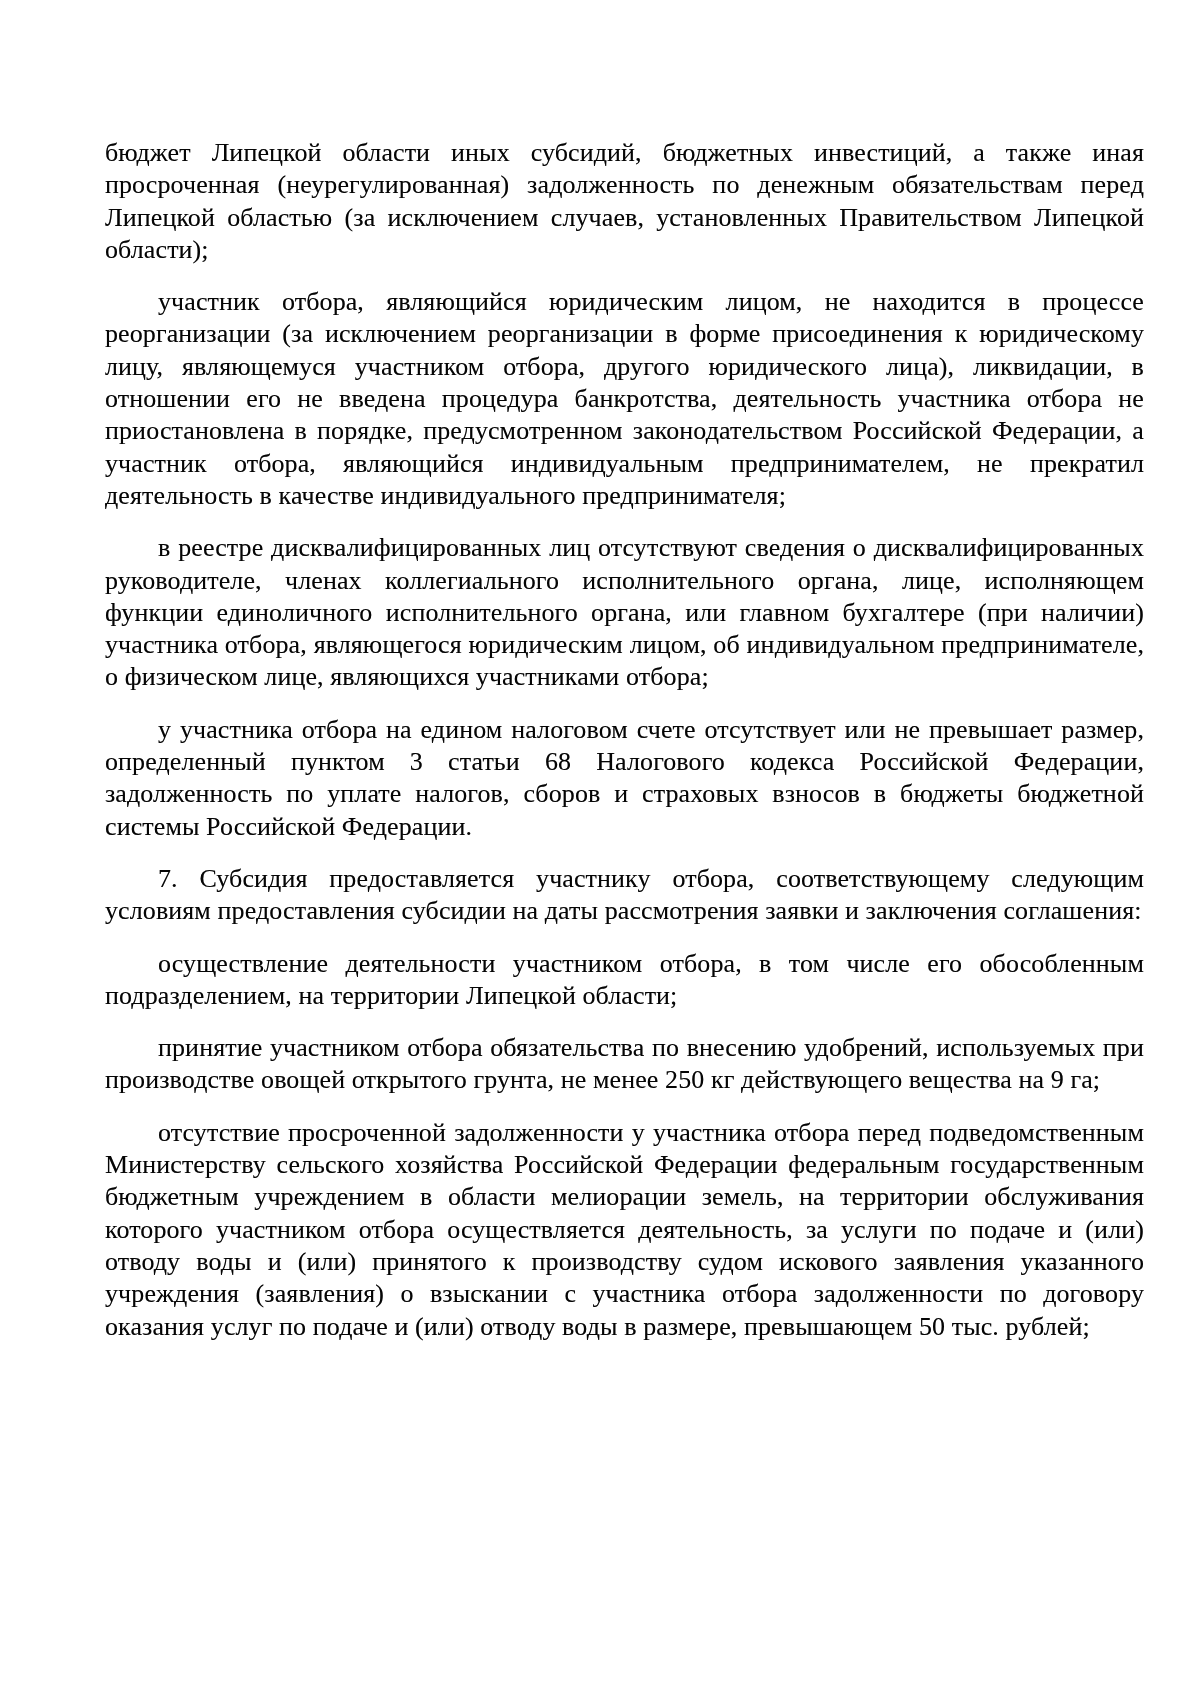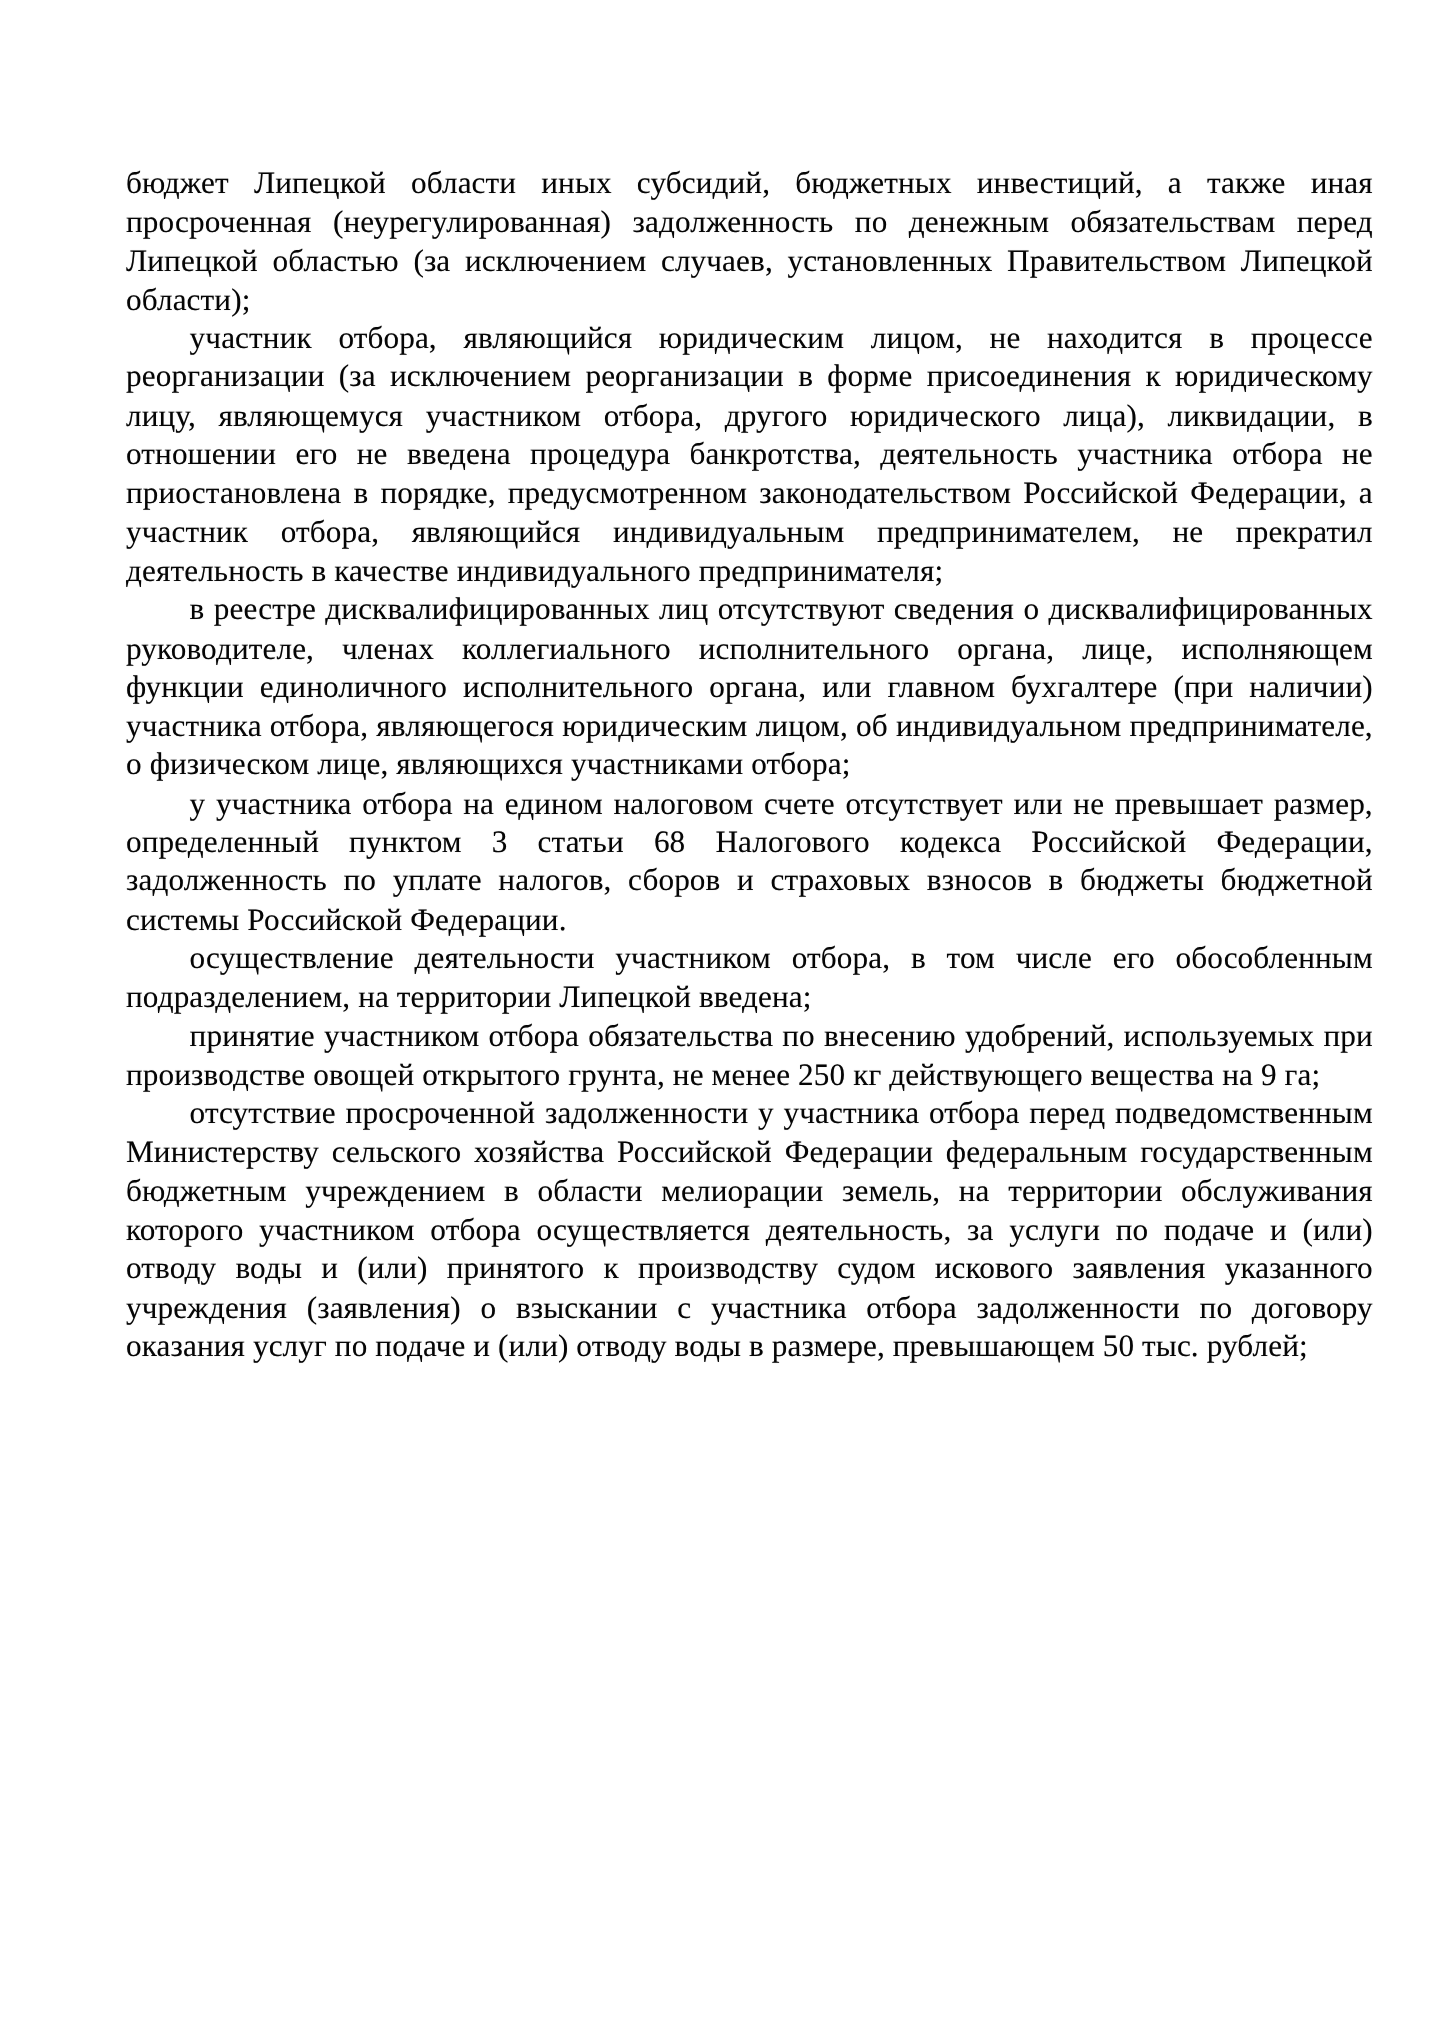--- a/index.html
+++ b/index.html
@@ -26,28 +26,30 @@
     line-height: 32.3px;
     color: #050505;
     text-align: justify;
     letter-spacing: 0.1px;
     text-shadow: 0 0 0.6px rgba(60,60,60,0.45);
     hyphens: none;
     -webkit-hyphens: none;
   }
   .doc-body p.para.indent {
     text-indent: 53px;
+    margin-top: 20px;
   }
 </style>
 </head>
 <body>
 
 <div class="page">
   <div class="doc-body">
     <p class="para">бюджет Липецкой области иных субсидий, бюджетных инвестиций, а также иная просроченная (неурегулированная) задолженность по денежным обязательствам перед Липецкой областью (за исключением случаев, установленных Правительством Липецкой области);</p>
     <p class="para indent">участник отбора, являющийся юридическим лицом, не находится в процессе реорганизации (за исключением реорганизации в форме присоединения к юридическому лицу, являющемуся участником отбора, другого юридического лица), ликвидации, в отношении его не введена процедура банкротства, деятельность участника отбора не приостановлена в порядке, предусмотренном законодательством Российской Федерации, а участник отбора, являющийся индивидуальным предпринимателем, не прекратил деятельность в качестве индивидуального предпринимателя;</p>
     <p class="para indent">в реестре дисквалифицированных лиц отсутствуют сведения о дисквалифицированных руководителе, членах коллегиального исполнительного органа, лице, исполняющем функции единоличного исполнительного органа, или главном бухгалтере (при наличии) участника отбора, являющегося юридическим лицом, об индивидуальном предпринимателе, о физическом лице, являющихся участниками отбора;</p>
     <p class="para indent">у участника отбора на едином налоговом счете отсутствует или не превышает размер, определенный пунктом 3 статьи 68 Налогового кодекса Российской Федерации, задолженность по уплате налогов, сборов и страховых взносов в бюджеты бюджетной системы Российской Федерации.</p>
-    <p class="para indent">осуществление деятельности участником отбора, в том числе его обособленным подразделением, на территории Липецкой введена;</p>
+    <p class="para indent">7. Субсидия предоставляется участнику отбора, соответствующему следующим условиям предоставления субсидии на даты рассмотрения заявки и заключения соглашения:</p>
+    <p class="para indent">осуществление деятельности участником отбора, в том числе его обособленным подразделением, на территории Липецкой области;</p>
     <p class="para indent">принятие участником отбора обязательства по внесению удобрений, используемых при производстве овощей открытого грунта, не менее 250 кг действующего вещества на 9 га;</p>
     <p class="para indent">отсутствие просроченной задолженности у участника отбора перед подведомственным Министерству сельского хозяйства Российской Федерации федеральным государственным бюджетным учреждением в области мелиорации земель, на территории обслуживания которого участником отбора осуществляется деятельность, за услуги по подаче и (или) отводу воды и (или) принятого к производству судом искового заявления указанного учреждения (заявления) о взыскании с участника отбора задолженности по договору оказания услуг по подаче и (или) отводу воды в размере, превышающем 50 тыс. рублей;</p>
   </div>
 </div>
 
 </body></html>

